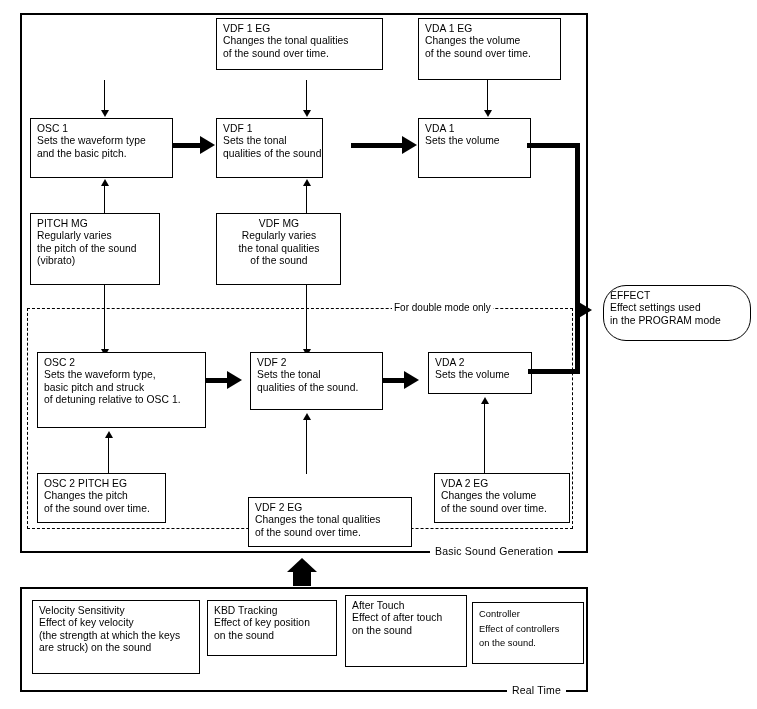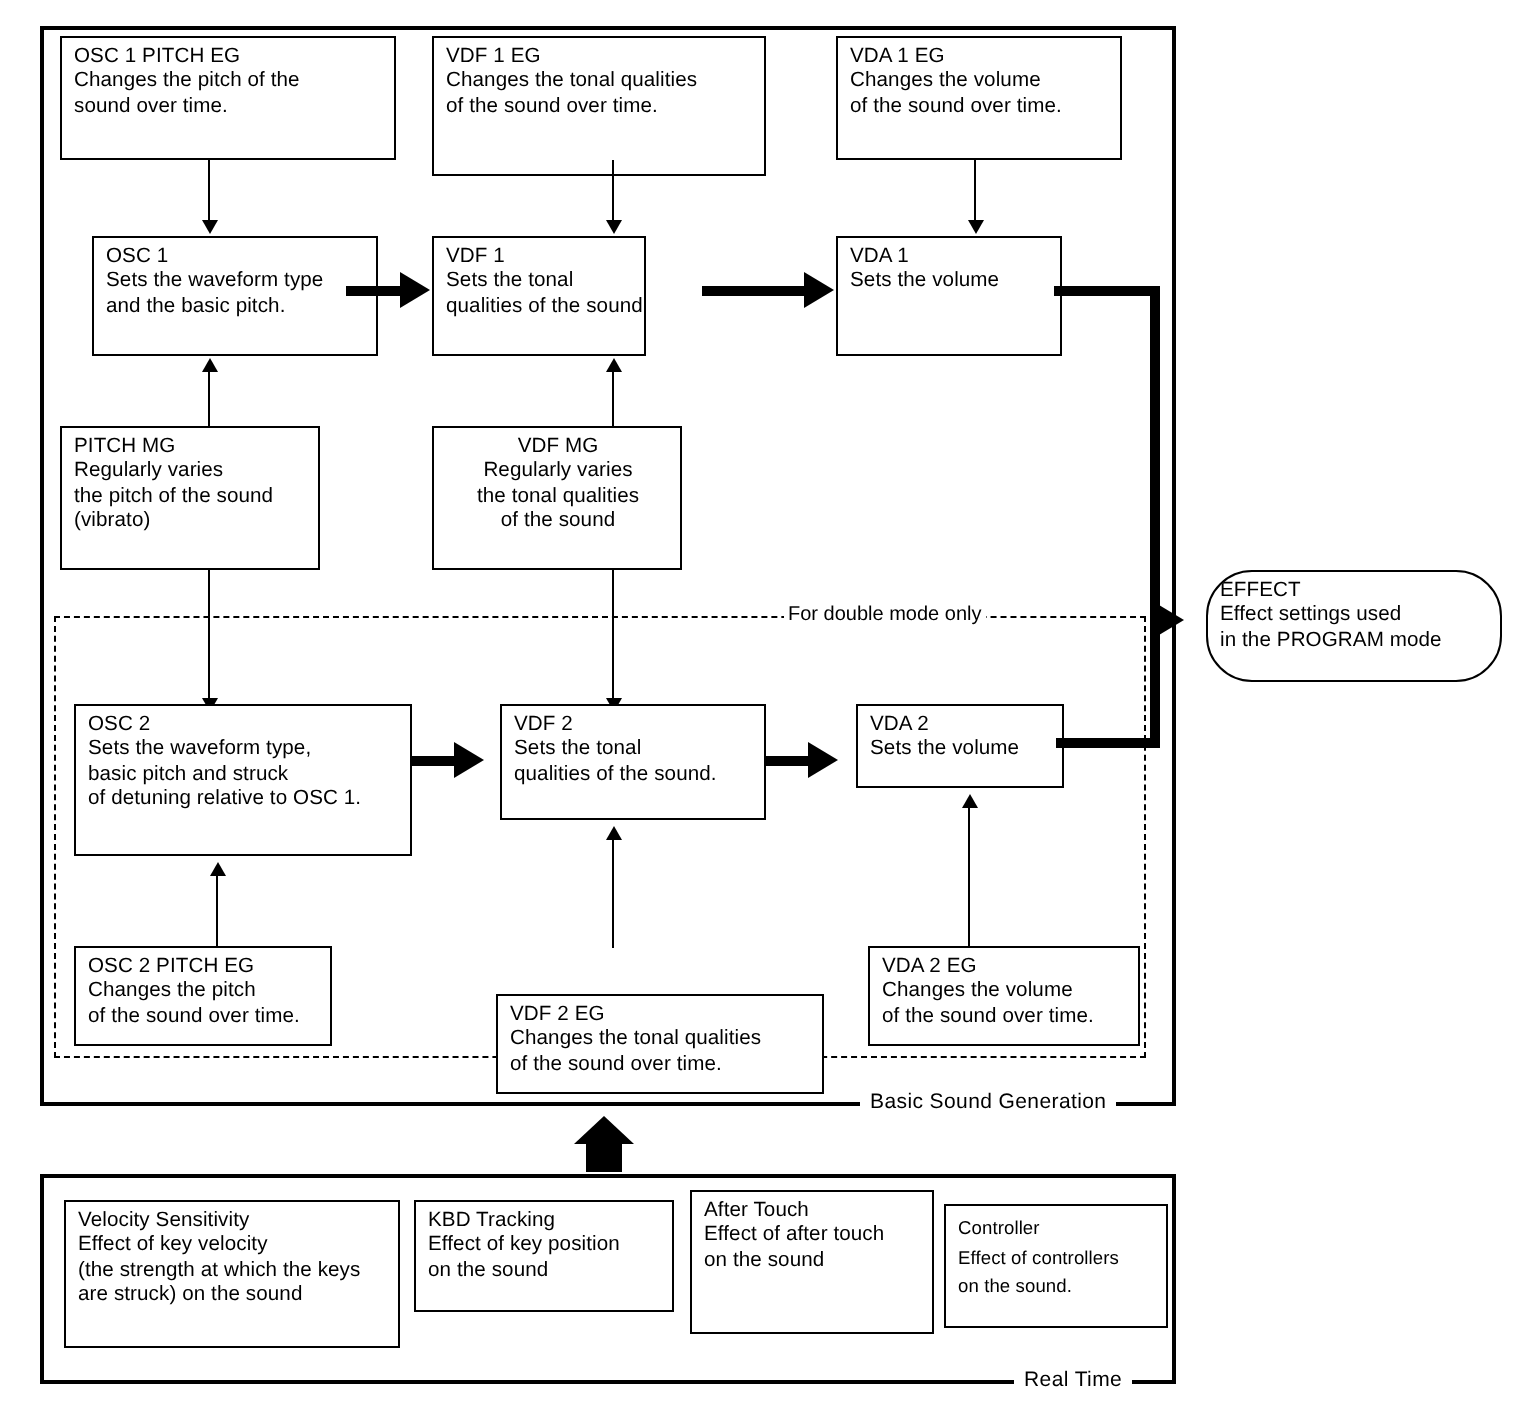--- a/index.html
+++ b/index.html
@@ -106,48 +106,43 @@
   }
 </style>
 </head>
 <body>
 
 <div id="stage">
 
   <div class="panel" style="left:20px;top:13px;width:568px;height:540px;"></div>
   <div class="panel-label" style="left:430px;top:546px;">Basic Sound Generation</div>
 
-  <div class="box" style="left:30px;top:18px;width:168px;height:62px;">
-    <span class="ttl">OSC 1 PITCH EG</span>
-    <span class="ln">Changes the pitch of the</span>
-    <span class="ln">sound over time.</span>
-  </div>
-
-  <div class="box" style="left:216px;top:18px;width:167px;height:70px;">
+
+  <div class="box" style="left:216px;top:18px;width:167px;height:52px;">
     <span class="ttl">VDF 1 EG</span>
     <span class="ln">Changes the tonal qualities</span>
     <span class="ln">of the sound over time.</span>
   </div>
 
   <div class="box" style="left:418px;top:18px;width:143px;height:62px;">
     <span class="ttl">VDA 1 EG</span>
     <span class="ln">Changes the volume</span>
     <span class="ln">of the sound over time.</span>
   </div>
 
   <div class="vline" style="left:104px;top:80px;height:32px;"></div>
   <div class="arr-down" style="left:100.5px;top:110px;"></div>
 
   <div class="vline" style="left:306px;top:80px;height:32px;"></div>
   <div class="arr-down" style="left:302.5px;top:110px;"></div>
 
   <div class="vline" style="left:487px;top:80px;height:32px;"></div>
   <div class="arr-down" style="left:483.5px;top:110px;"></div>
 
-  <div class="box" style="left:30px;top:118px;width:143px;height:60px;margin-left:16px;">
+  <div class="box" style="left:30px;top:118px;width:143px;height:60px;">
     <span class="ttl">OSC  1</span>
     <span class="ln">Sets the waveform type</span>
     <span class="ln">and the basic pitch.</span>
   </div>
 
   <div class="box" style="left:216px;top:118px;width:107px;height:60px;">
     <span class="ttl">VDF 1</span>
     <span class="ln">Sets the tonal</span>
     <span class="ln">qualities of the sound.</span>
   </div>

